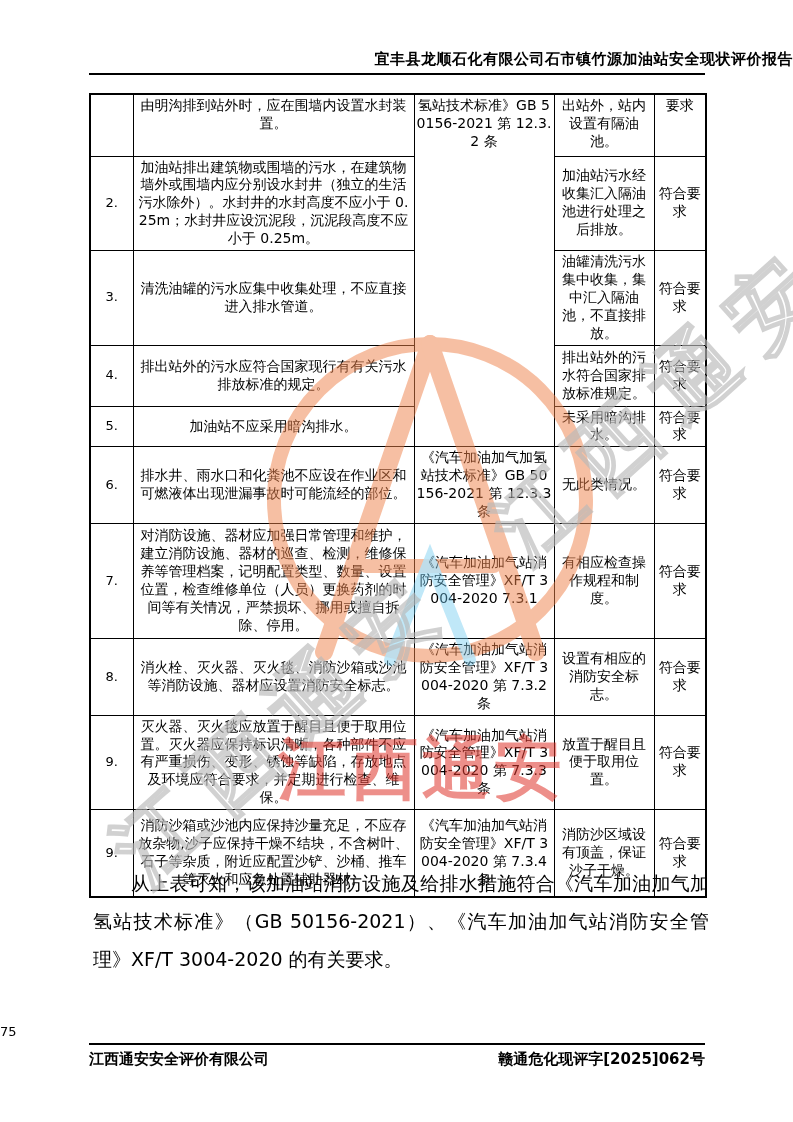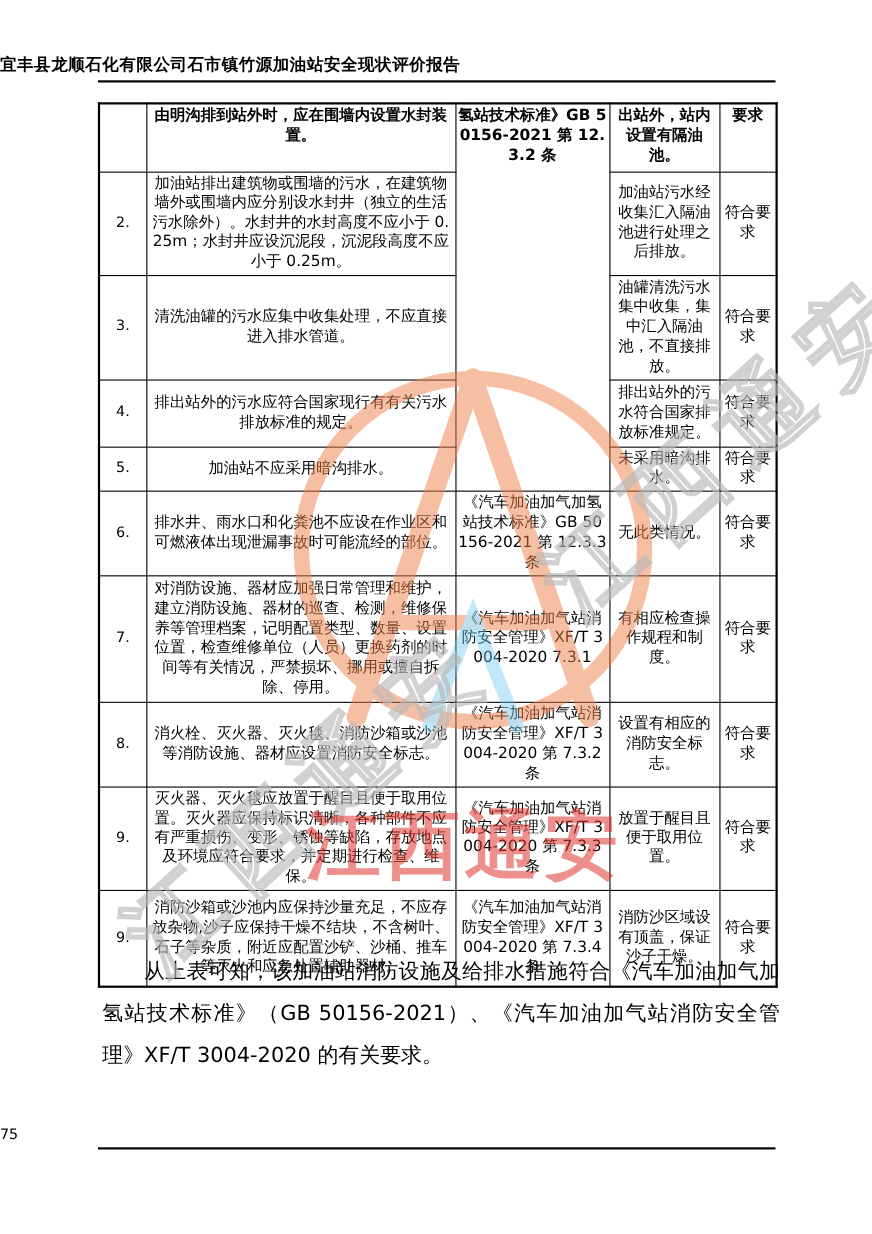--- a/index.html
+++ b/index.html
@@ -3,21 +3,21 @@
 <meta charset="utf-8">
 <style>
   html,body{margin:0;padding:0;background:#888;}
   .page{
     position:relative;width:793px;height:1122px;background:#ffffff;
     font-family:"DejaVu Sans","Liberation Sans",sans-serif;color:#000;
     overflow:hidden;margin:0 auto;
   }
   
   .header-title{
-    position:absolute;top:50px;left:0;width:100%;text-align:left;
+    position:absolute;top:50px;left:0;width:100%;text-align:right;
     font-size:15px;font-weight:bold;letter-spacing:.5px;
   }
   .header-rule{position:absolute;top:73px;left:89px;width:616px;height:2px;background:#000;}
 
   
   .watermark{position:absolute;inset:0;pointer-events:none;z-index:5;}
   .wm-logo{position:absolute;left:262px;top:308px;width:336px;height:408px;opacity:.5;}
   .wm-outline{
     position:absolute;font-size:86px;font-weight:bold;letter-spacing:18px;
     color:transparent;-webkit-text-stroke:2px #b9b9b9;opacity:.65;
@@ -40,21 +40,21 @@
   }
   table.compliance td{
     border:1.6px solid #000;text-align:center;vertical-align:middle;
     padding:2px 2px;word-break:break-all;overflow:hidden;
   }
   table.compliance{border:2px solid #000;}
   td.no-cell{font-size:13px;}
   td.std-cell{padding:2px 8px;margin-top:20px;}
   td.eval-cell{padding:2px 6px;margin-left:18px;}
   td.res-cell{padding:2px 1px;}
-  tr.valign-top td{vertical-align:top;font-weight:bold;}
+  tr.valign-top td{vertical-align:top;}
   td.valign-top{vertical-align:top;}
 
   
   .summary{
     position:absolute;top:860px;left:89px;width:616px;margin:4px;z-index:2;
     font-size:19px;line-height:38px;text-align:justify;text-indent:2em;
     font-family:"DejaVu Sans","Liberation Sans",sans-serif;
   }
 
   
@@ -161,14 +161,18 @@
           <td class="eval-cell">消防沙区域设有顶盖，保证沙子干燥。</td>
           <td class="res-cell">符合要求</td>
         </tr>
       </tbody>
   </table>
 
   <p class="summary">从上表可知，该加油站消防设施及给排水措施符合《汽车加油加气加氢站技术标准》（GB 50156-2021）、《汽车加油加气站消防安全管理》XF/T 3004-2020 的有关要求。</p>
 
   <div class="page-number">75</div>
   <div class="footer-rule"></div>
+  <div class="footer-row">
+    <span>江西通安安全评价有限公司</span>
+    <span>赣通危化现评字[2025]062号</span>
+  </div>
 
 </div>
 
 </body></html>

